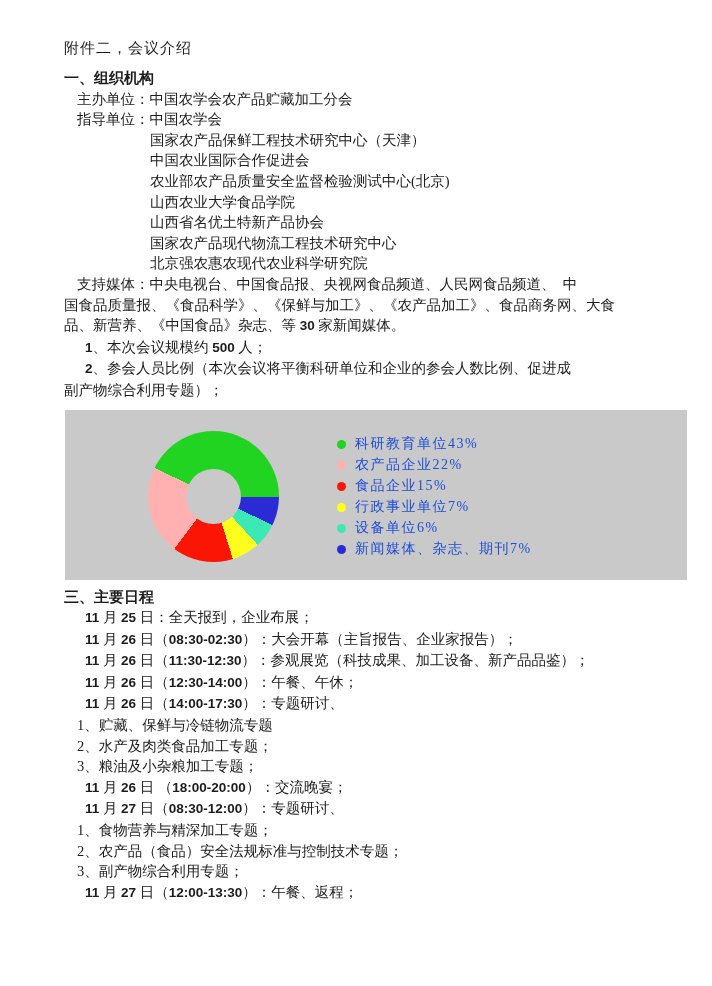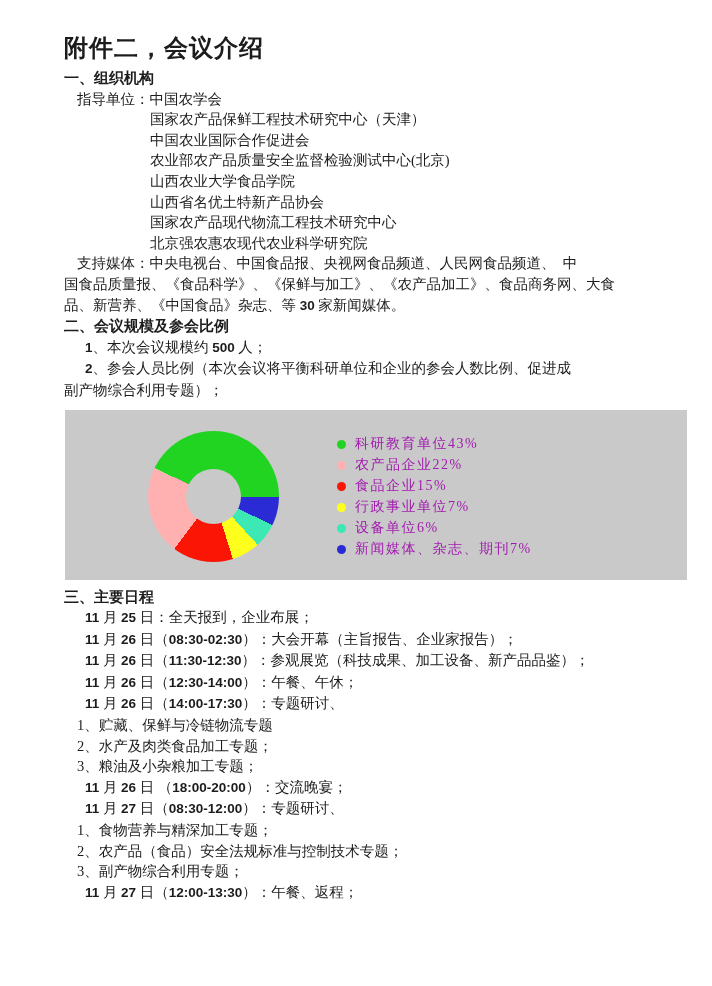--- a/index.html
+++ b/index.html
@@ -12,22 +12,22 @@
     width: 712px;
     height: 986px;
     box-sizing: border-box;
     padding: 36px 25px 0 64px;
     background: #ffffff;
     font-family: "Liberation Serif", "DejaVu Serif", serif;
     color: #1c1c1c;
     overflow: hidden;
   }
   .doc-title {
-    font-size: 24px;
-    font-weight: bold;
+    font-size: 15px;
+    font-weight: normal;
     letter-spacing: 1px;
     margin: 0 0 7px 0;
     line-height: 25px;
   }
   .heading {
     font-size: 15px;
     font-weight: bold;
     line-height: 20.6px;
     white-space: pre-wrap;
   }
@@ -72,56 +72,56 @@
     position: absolute;
     left: 272px;
     top: 24px;
   }
   .legend-row {
     display: flex;
     align-items: center;
     height: 21px;
     font-size: 14px;
     letter-spacing: 1.5px;
-    color: #a21caf;
+    color: #1d4ed8;
   }
   .legend-dot {
     width: 9px;
     height: 9px;
     border-radius: 50%;
     margin-right: 9px;
     flex: none;
   }
 </style>
 </head>
 <body>
 
 <div class="page">
 
   <h1 class="doc-title">附件二，会议介绍</h1>
 
   <div class="heading">一、组织机构</div>
 
+  <div class="line ind-label"><span>主办单位：</span><span>中国农学会农产品贮藏加工分会</span></div>
 
   <div class="line ind-label"><span>指导单位：</span><span>中国农学会</span></div>
 
 
   <div class="line ind-value">国家农产品保鲜工程技术研究中心（天津）</div>
   <div class="line ind-value">中国农业国际合作促进会</div>
   <div class="line ind-value">农业部农产品质量安全监督检验测试中心(北京)</div>
   <div class="line ind-value">山西农业大学食品学院</div>
   <div class="line ind-value">山西省名优土特新产品协会</div>
   <div class="line ind-value">国家农产品现代物流工程技术研究中心</div>
   <div class="line ind-value">北京强农惠农现代农业科学研究院</div>
 
   <div class="line ind-label">支持媒体：中央电视台、中国食品报、央视网食品频道、人民网食品频道、  中</div>
   <div class="line">国食品质量报、《食品科学》、《保鲜与加工》、《农产品加工》、食品商务网、大食</div>
   <div class="line">品、新营养、《中国食品》杂志、等 <b class="num">30</b> 家新闻媒体。</div>
 
-  <div class="heading">二、会议规模及参会比例</div>
 
   <div class="line ind-item"><b class="num">1</b>、本次会议规模约 <b class="num">500</b> 人；</div>
   <div class="line ind-item"><b class="num">2</b>、参会人员比例（本次会议将平衡科研单位和企业的参会人数比例、促进成</div>
   <div class="line">副产物综合利用专题）；</div>
 
   <div class="chart-panel" style="background: rgb(201, 201, 201);">
     <div class="donut" style="background: conic-gradient(from -64deg, rgb(33, 212, 33) 0%, rgb(33, 212, 33) 43%, rgb(43, 43, 213) 43%, rgb(43, 43, 213) 50%, rgb(60, 232, 180) 50%, rgb(60, 232, 180) 56%, rgb(255, 255, 30) 56%, rgb(255, 255, 30) 63%, rgb(250, 21, 5) 63%, rgb(250, 21, 5) 78%, rgb(255, 176, 176) 78%, rgb(255, 176, 176) 100%);">
       <div class="donut-hole" style="background: rgb(201, 201, 201);"></div>
     </div>
     <div class="legend">

